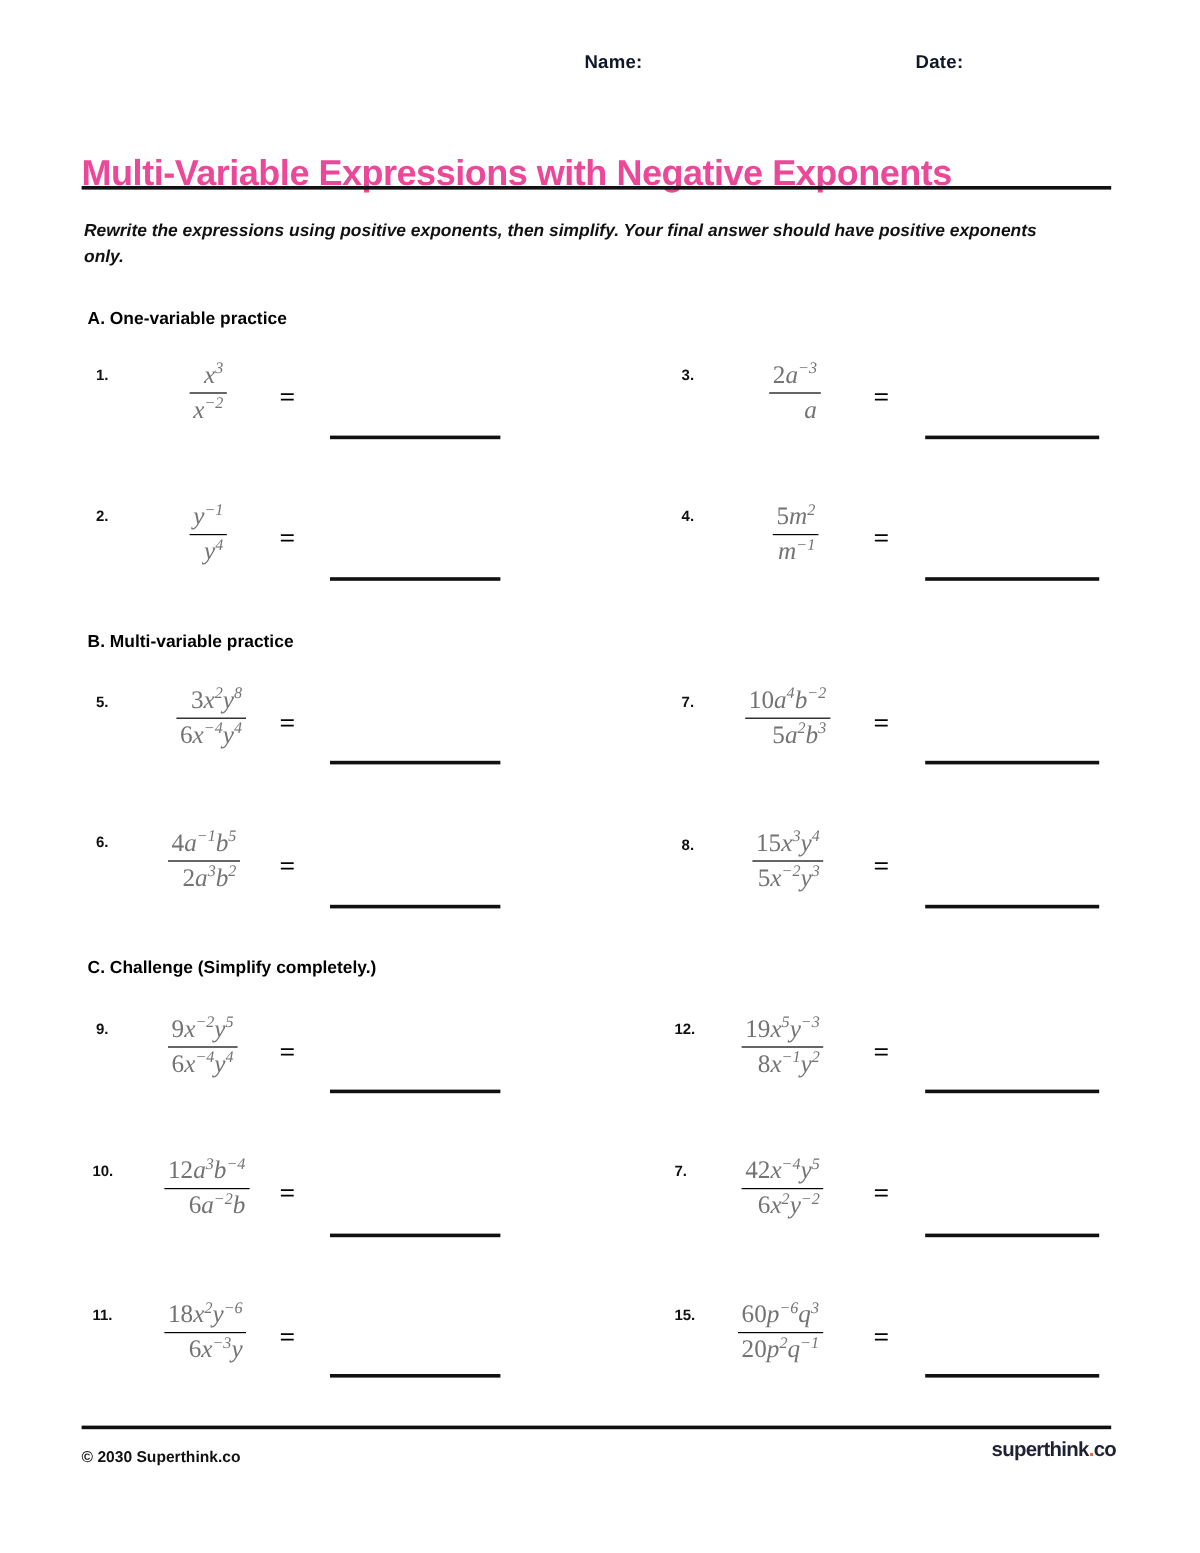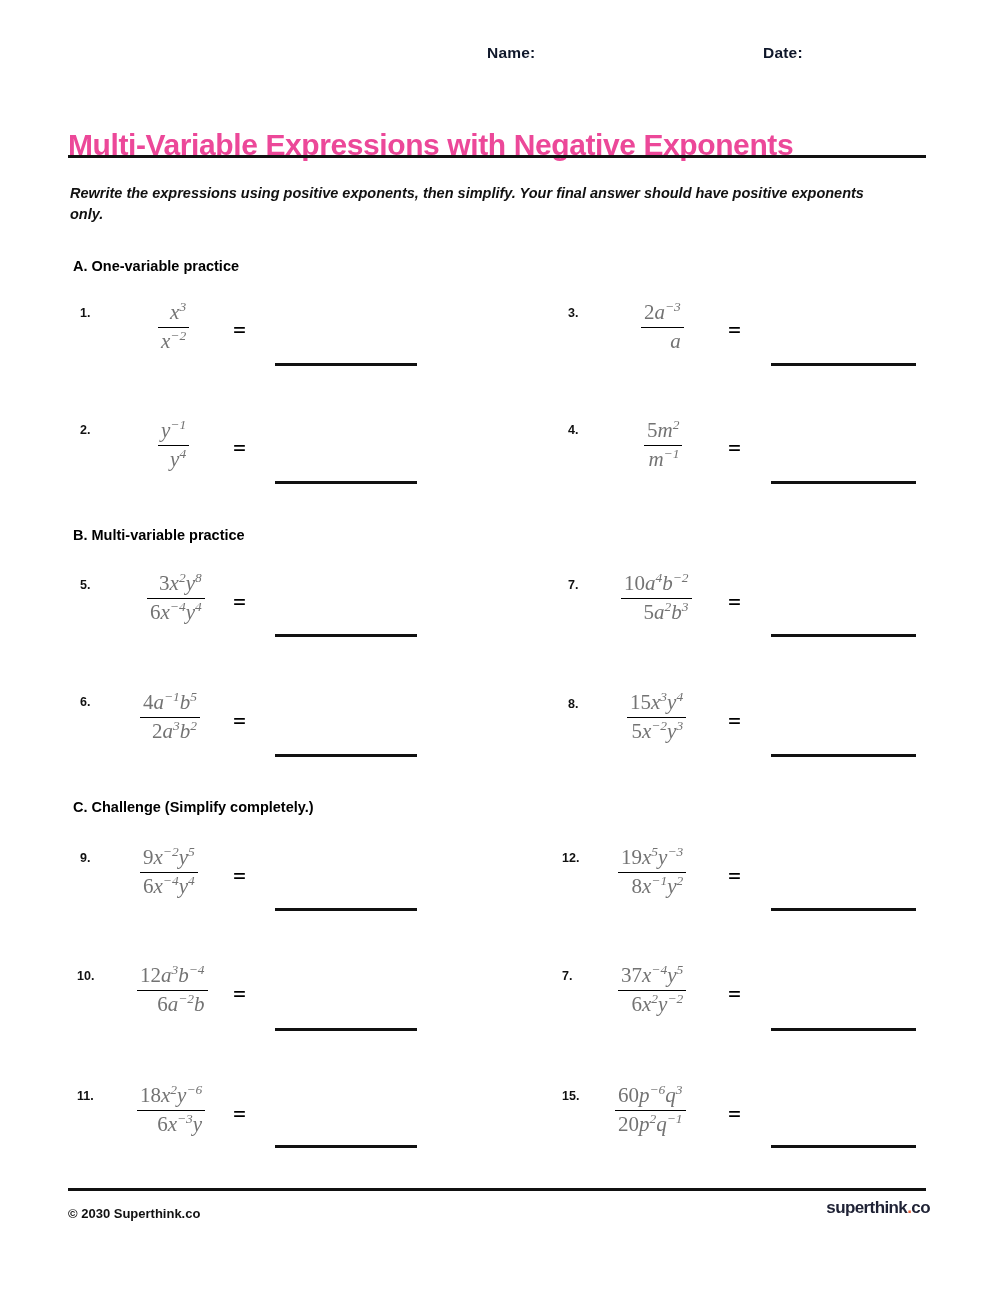--- a/index.html
+++ b/index.html
@@ -275,21 +275,21 @@
       <div class="frac" style="left: 618px; top: 845px;">
         <span class="num"><span class="co">19</span>x<sup>5</sup>y<sup>−3</sup></span>
         <span class="den"><span class="co">8</span>x<sup>−1</sup>y<sup>2</sup></span>
       </div>
       <div class="eq" style="left: 728px; top: 864px;">=</div>
       <div class="ansline" style="left: 771px; top: 908px; width: 145px;"></div>
     </div>
     <div class="problem">
       <div class="pnum" style="left: 562px; top: 969px;">7.</div>
       <div class="frac" style="left: 618px; top: 963px;">
-        <span class="num"><span class="co">37</span>x<sup>−4</sup>y<sup>5</sup></span>
+        <span class="num"><span class="co">42</span>x<sup>−4</sup>y<sup>5</sup></span>
         <span class="den"><span class="co">6</span>x<sup>2</sup>y<sup>−2</sup></span>
       </div>
       <div class="eq" style="left: 728px; top: 982px;">=</div>
       <div class="ansline" style="left: 771px; top: 1028px; width: 145px;"></div>
     </div>
     <div class="problem">
       <div class="pnum" style="left: 562px; top: 1089px;">15.</div>
       <div class="frac" style="left: 615px; top: 1083px;">
         <span class="num"><span class="co">60</span>p<sup>−6</sup>q<sup>3</sup></span>
         <span class="den"><span class="co">20</span>p<sup>2</sup>q<sup>−1</sup></span>

